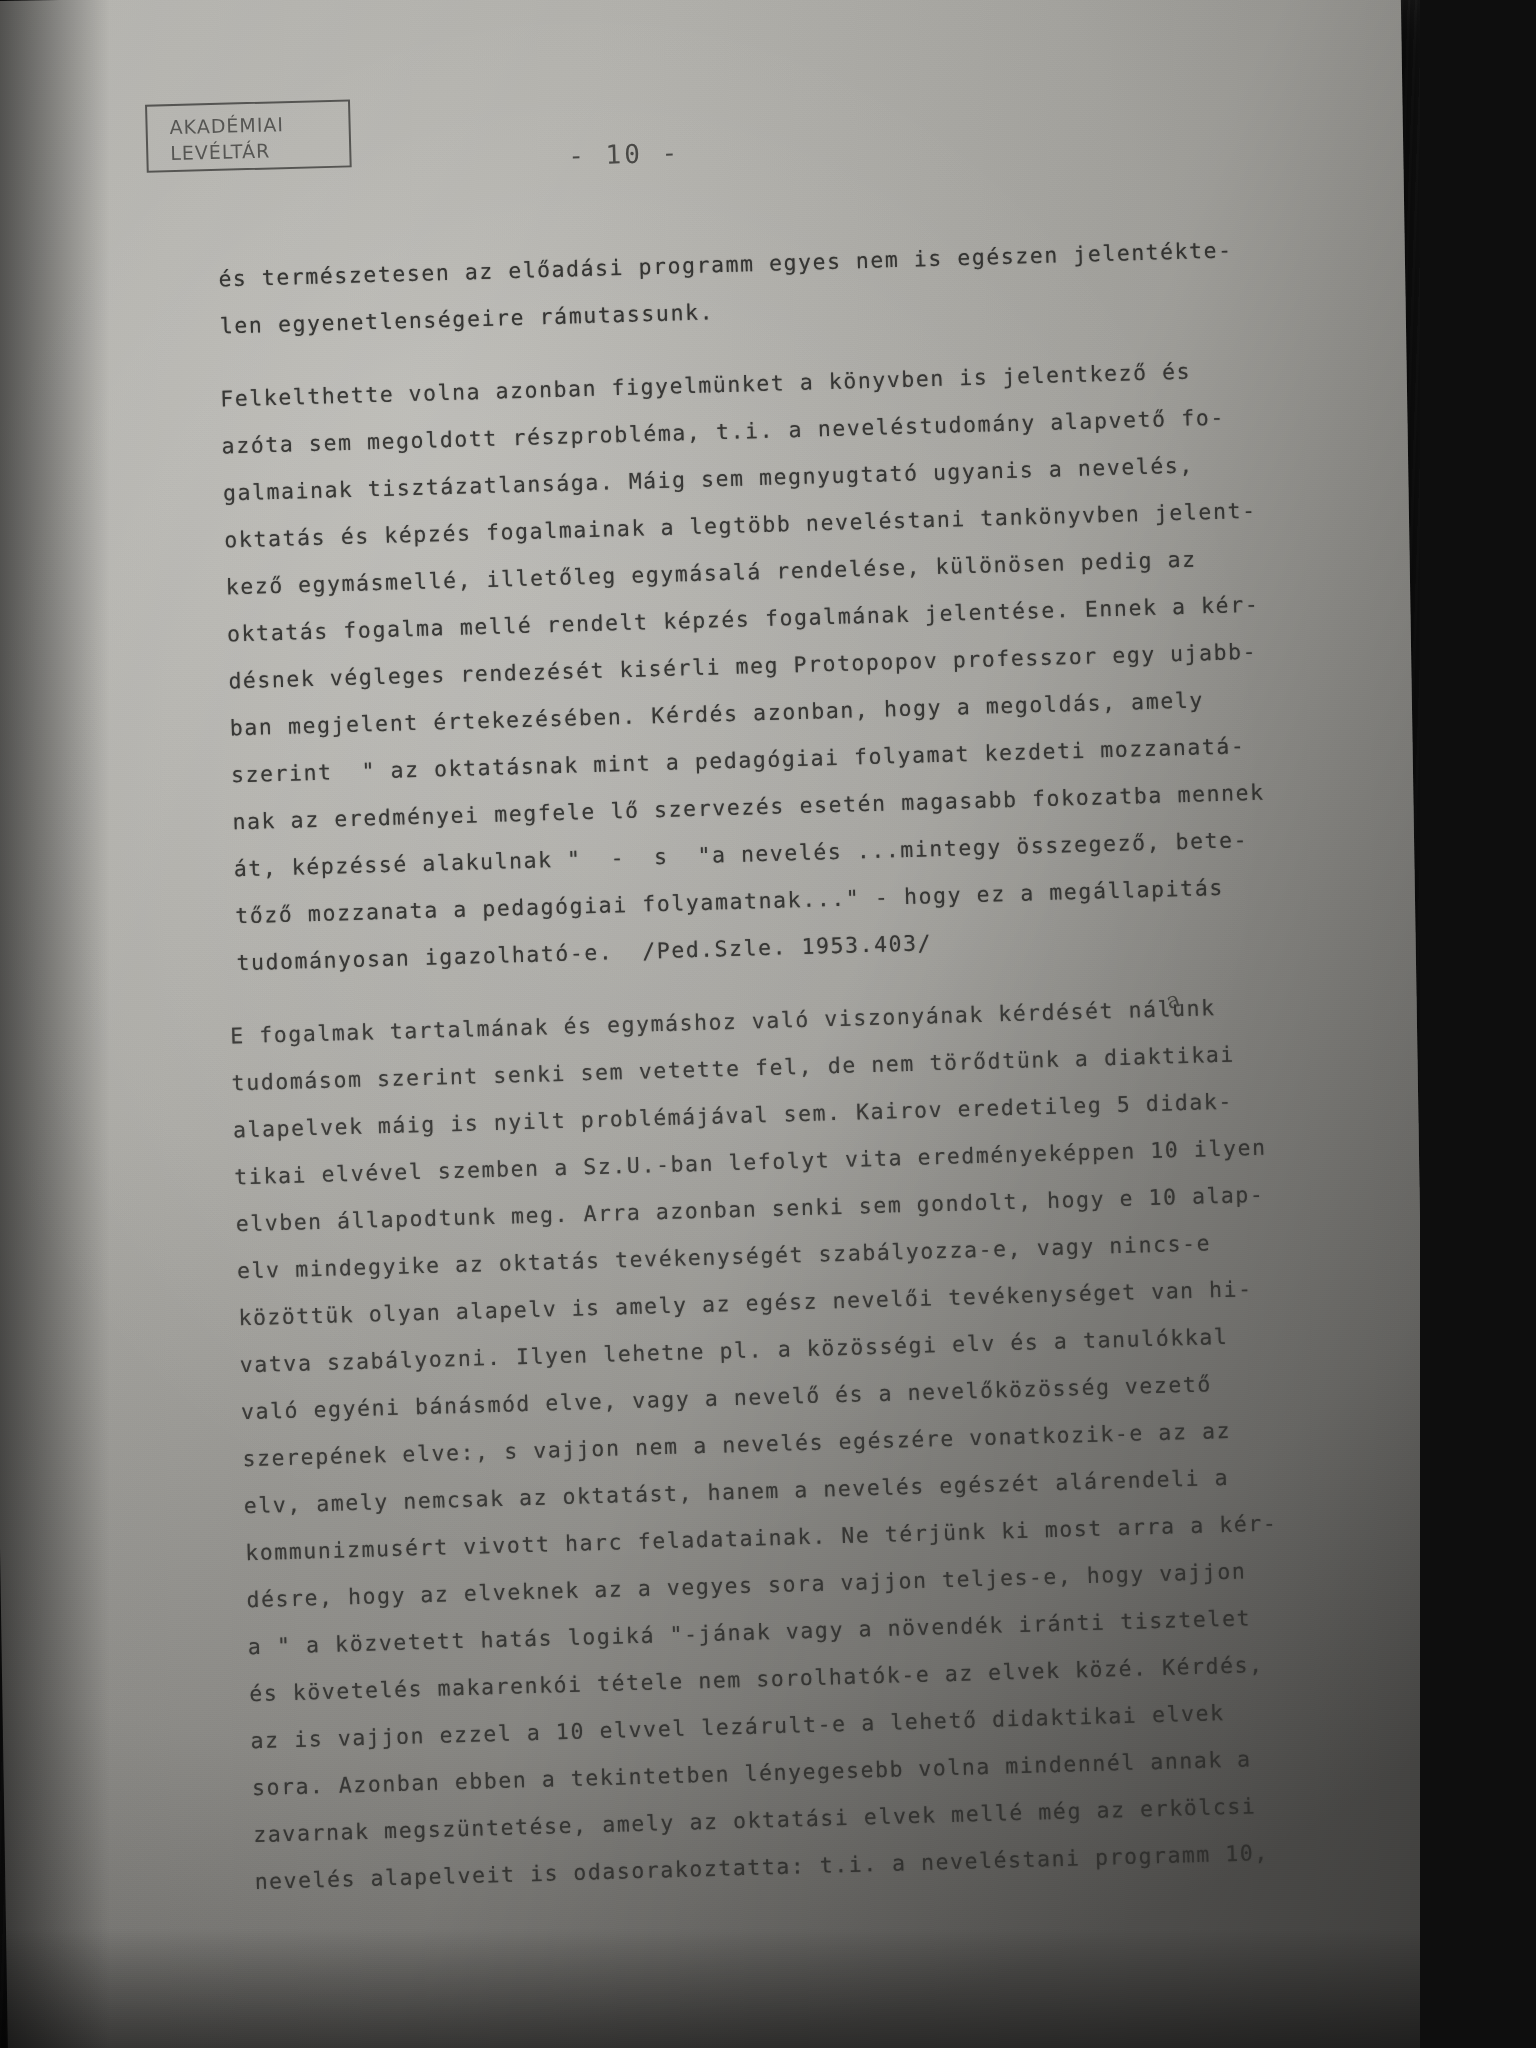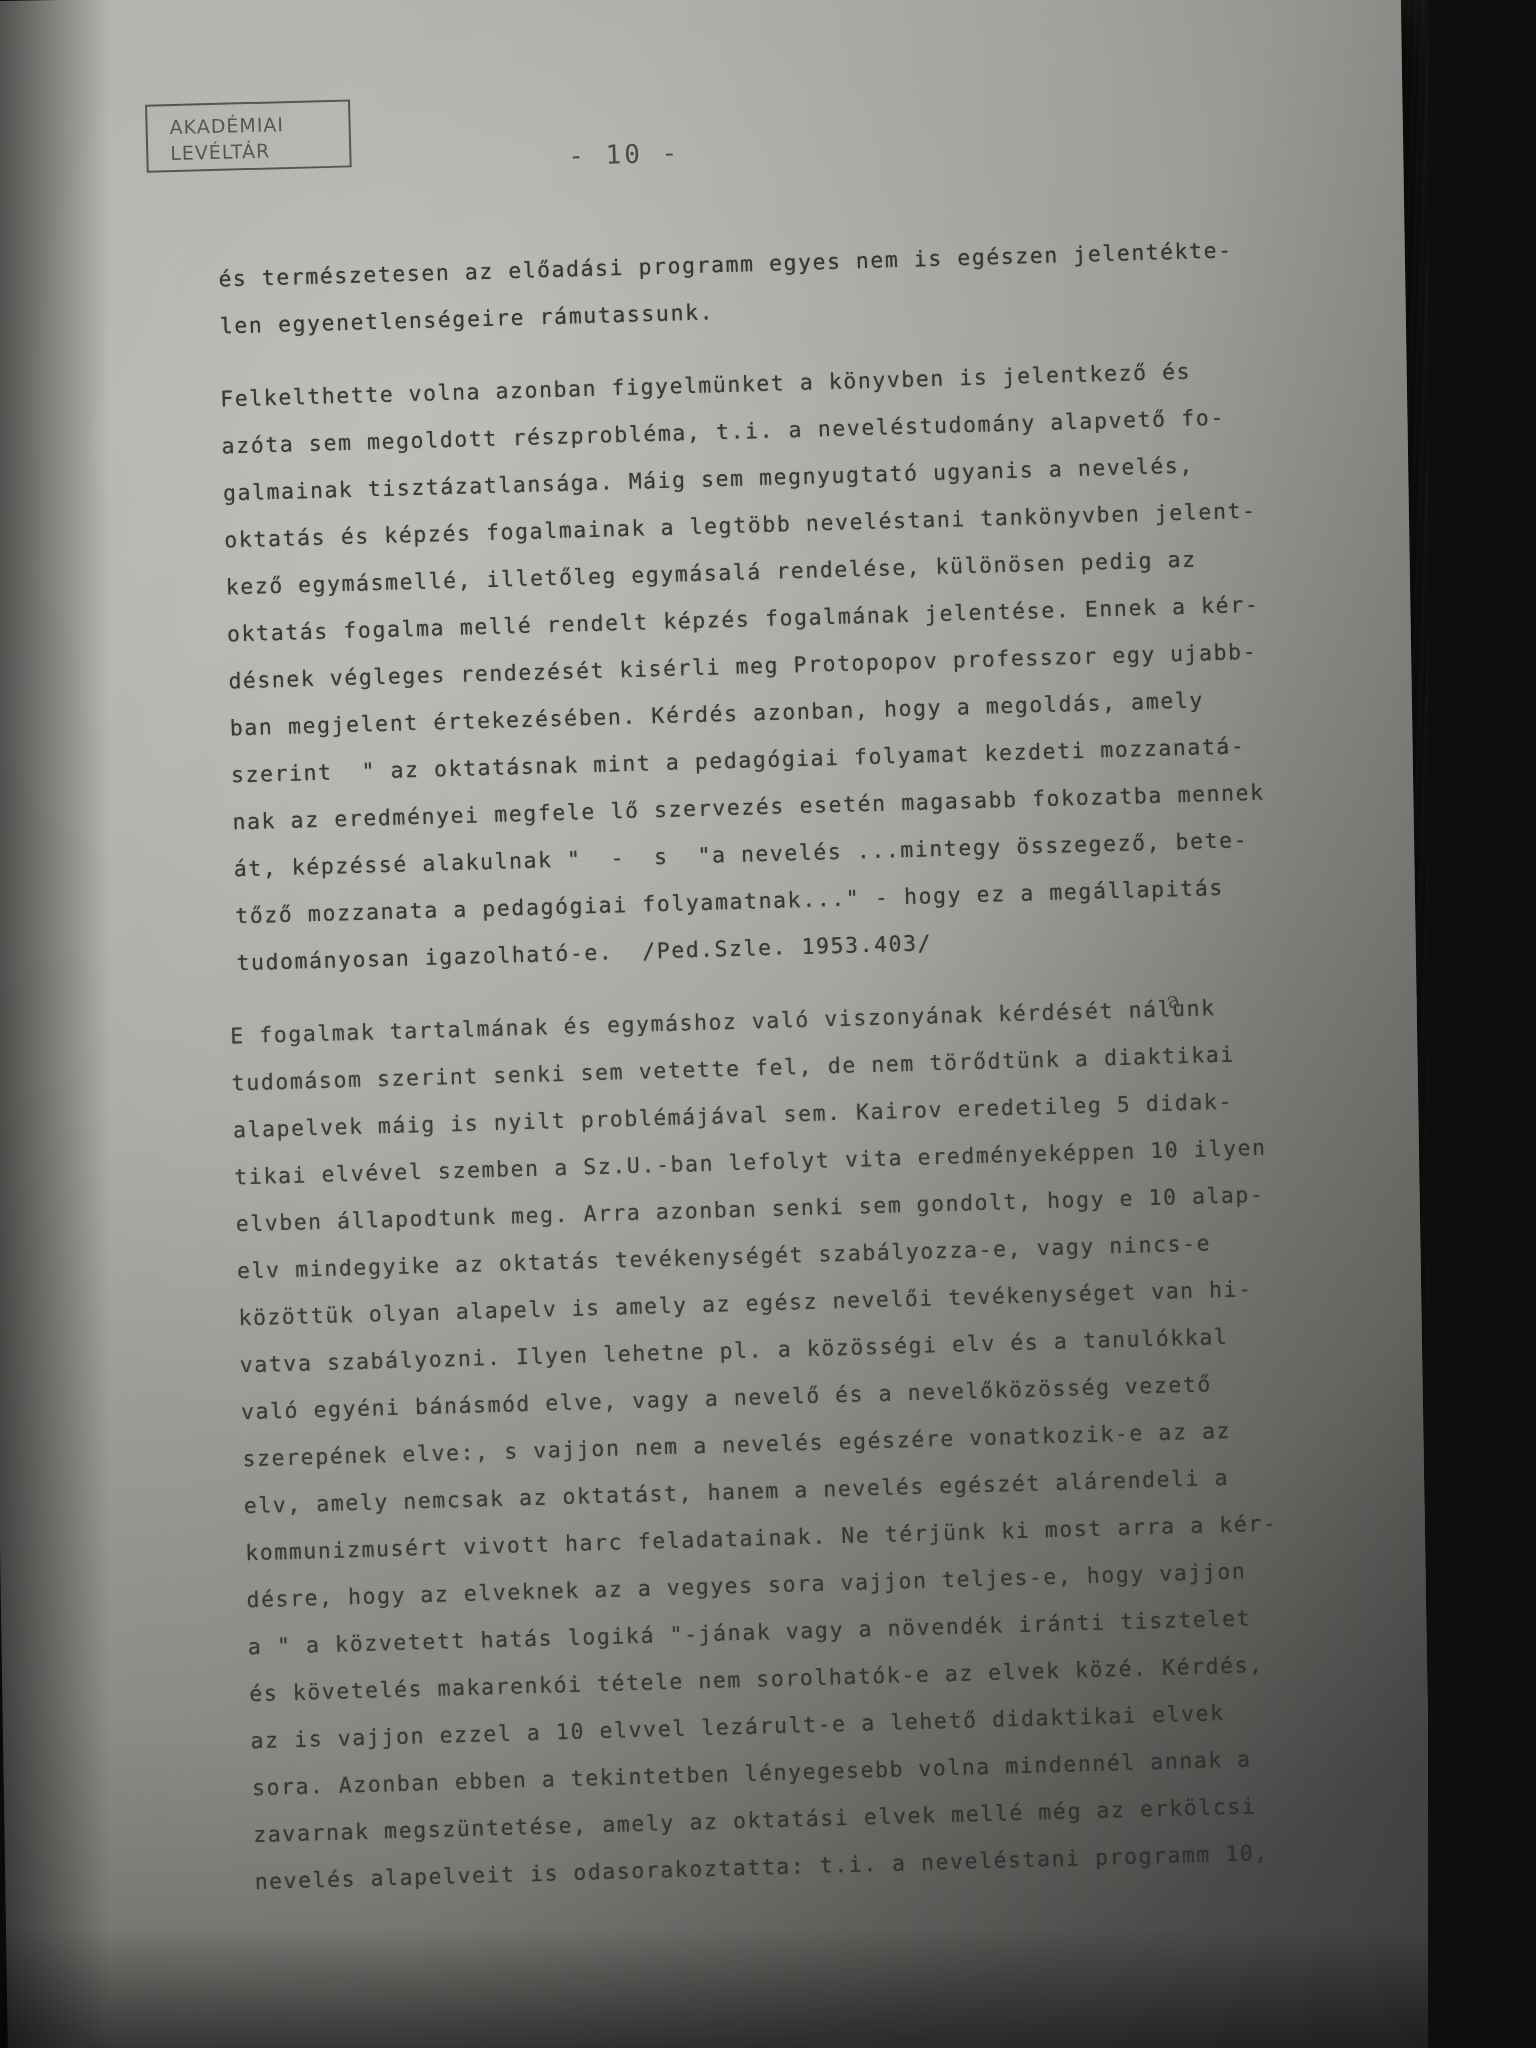--- a/index.html
+++ b/index.html
@@ -15,21 +15,20 @@
   }
 
   
   .photo {
     position: relative;
     width: 1420px;
     height: 2048px;
     background:
       linear-gradient(100deg, #151515 0%, #1b1b1b 35%, #101010 60%, #242424 100%);
     overflow: hidden;
-    padding-left: 8px;
   }
   
   .desk-streaks {
     position: absolute;
     inset: 0;
     background-image:
       repeating-linear-gradient(92deg,
         rgba(255,255,255,0.035) 0px,
         rgba(255,255,255,0.035) 2px,
         rgba(0,0,0,0.05) 3px,

